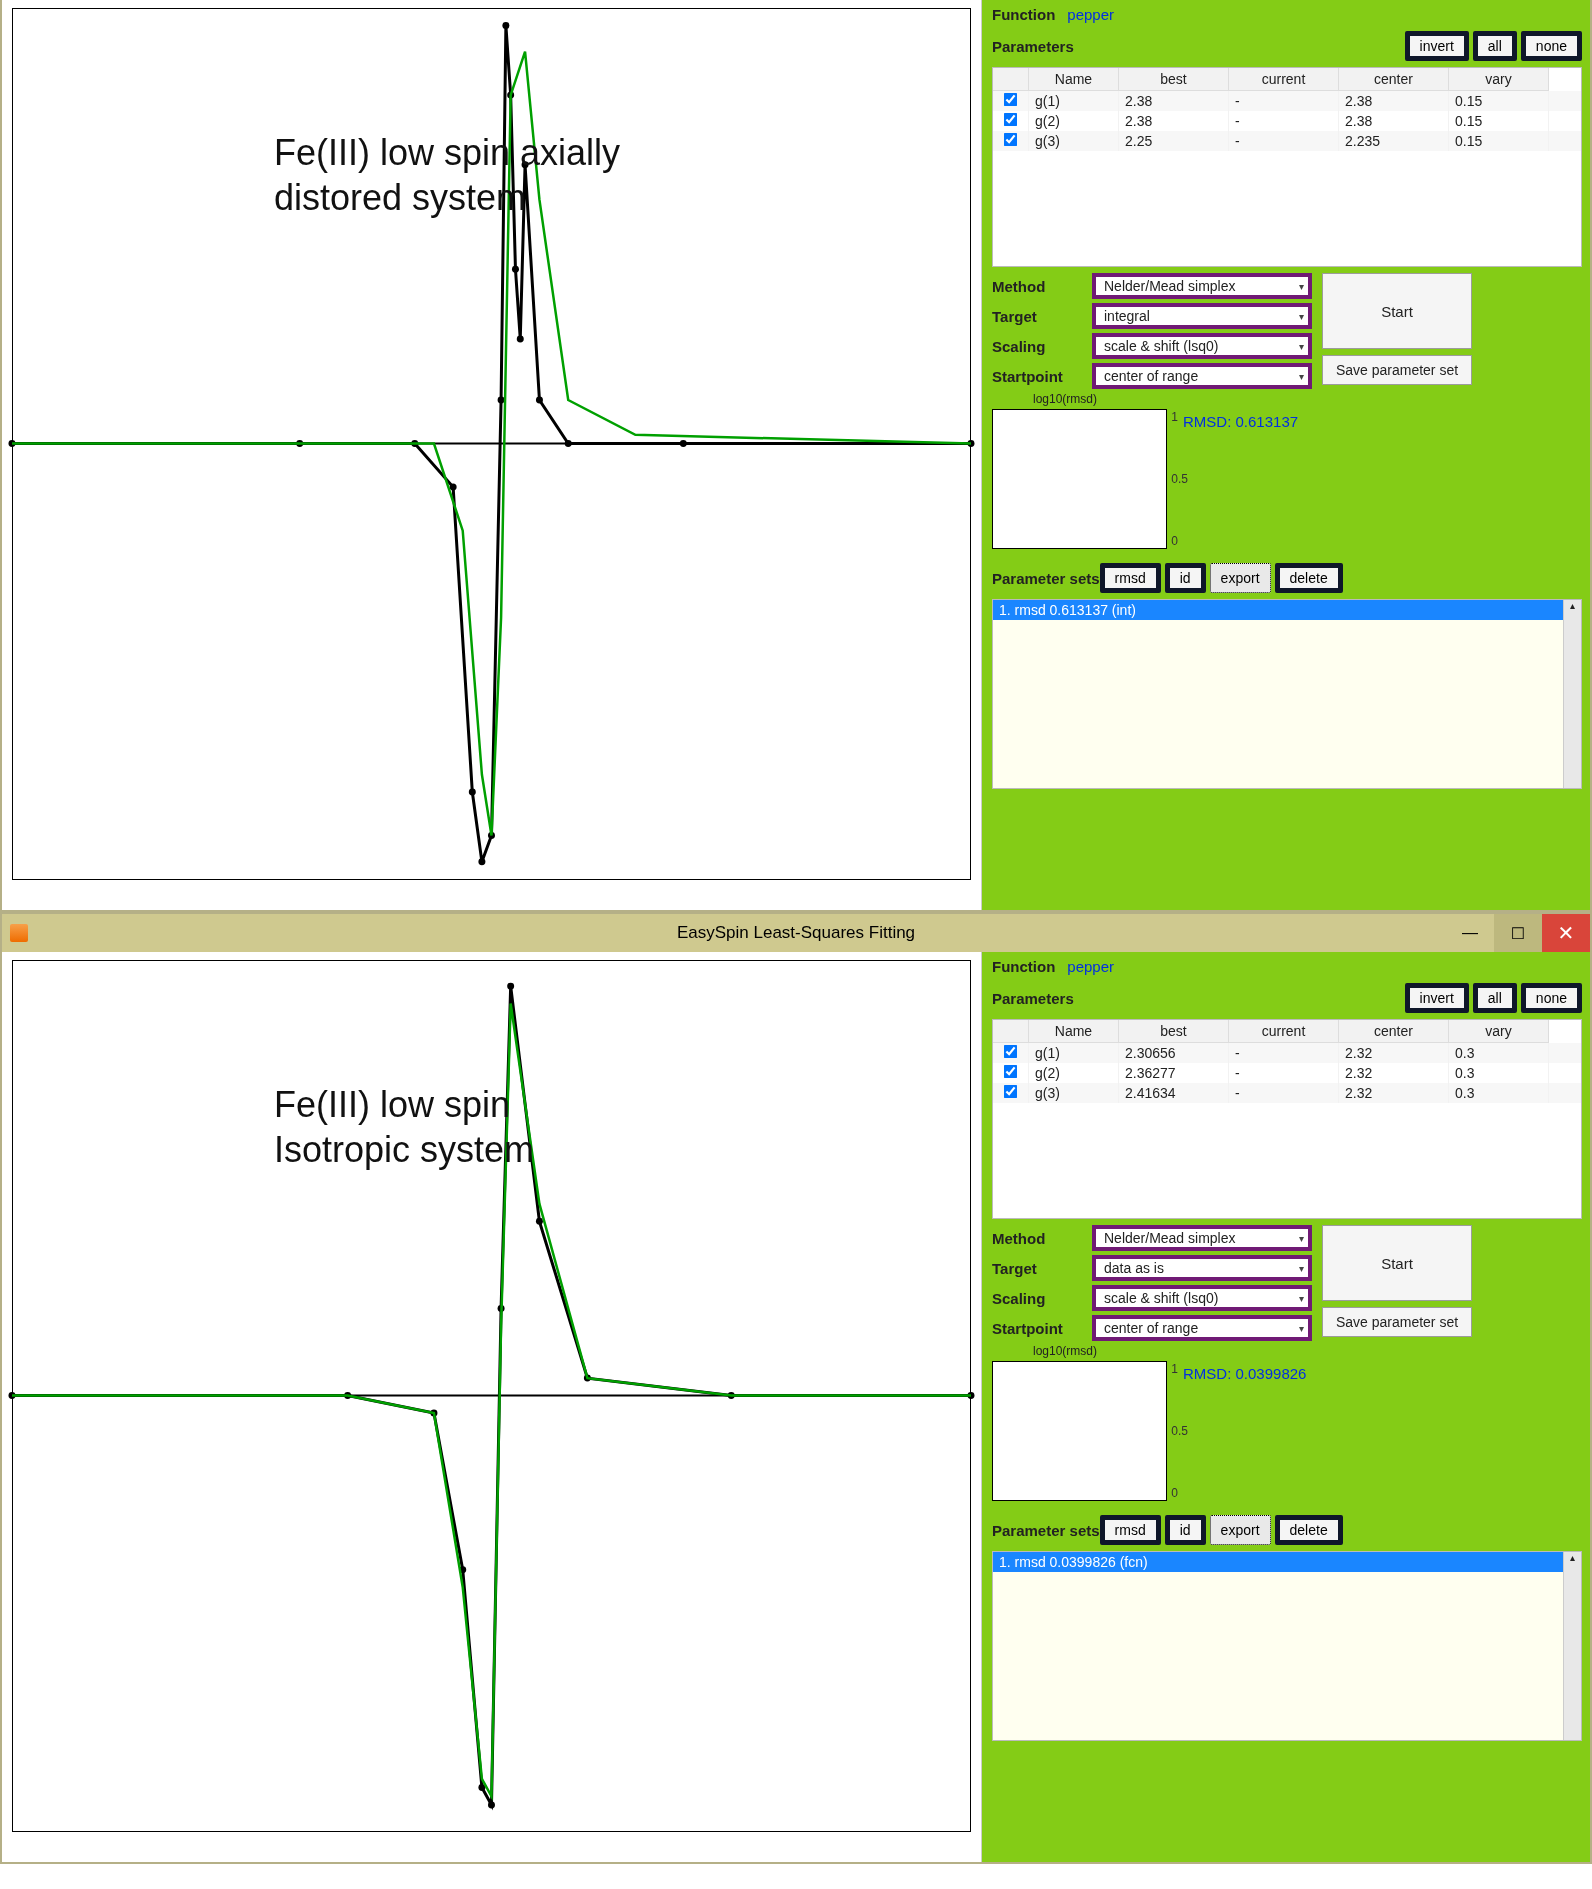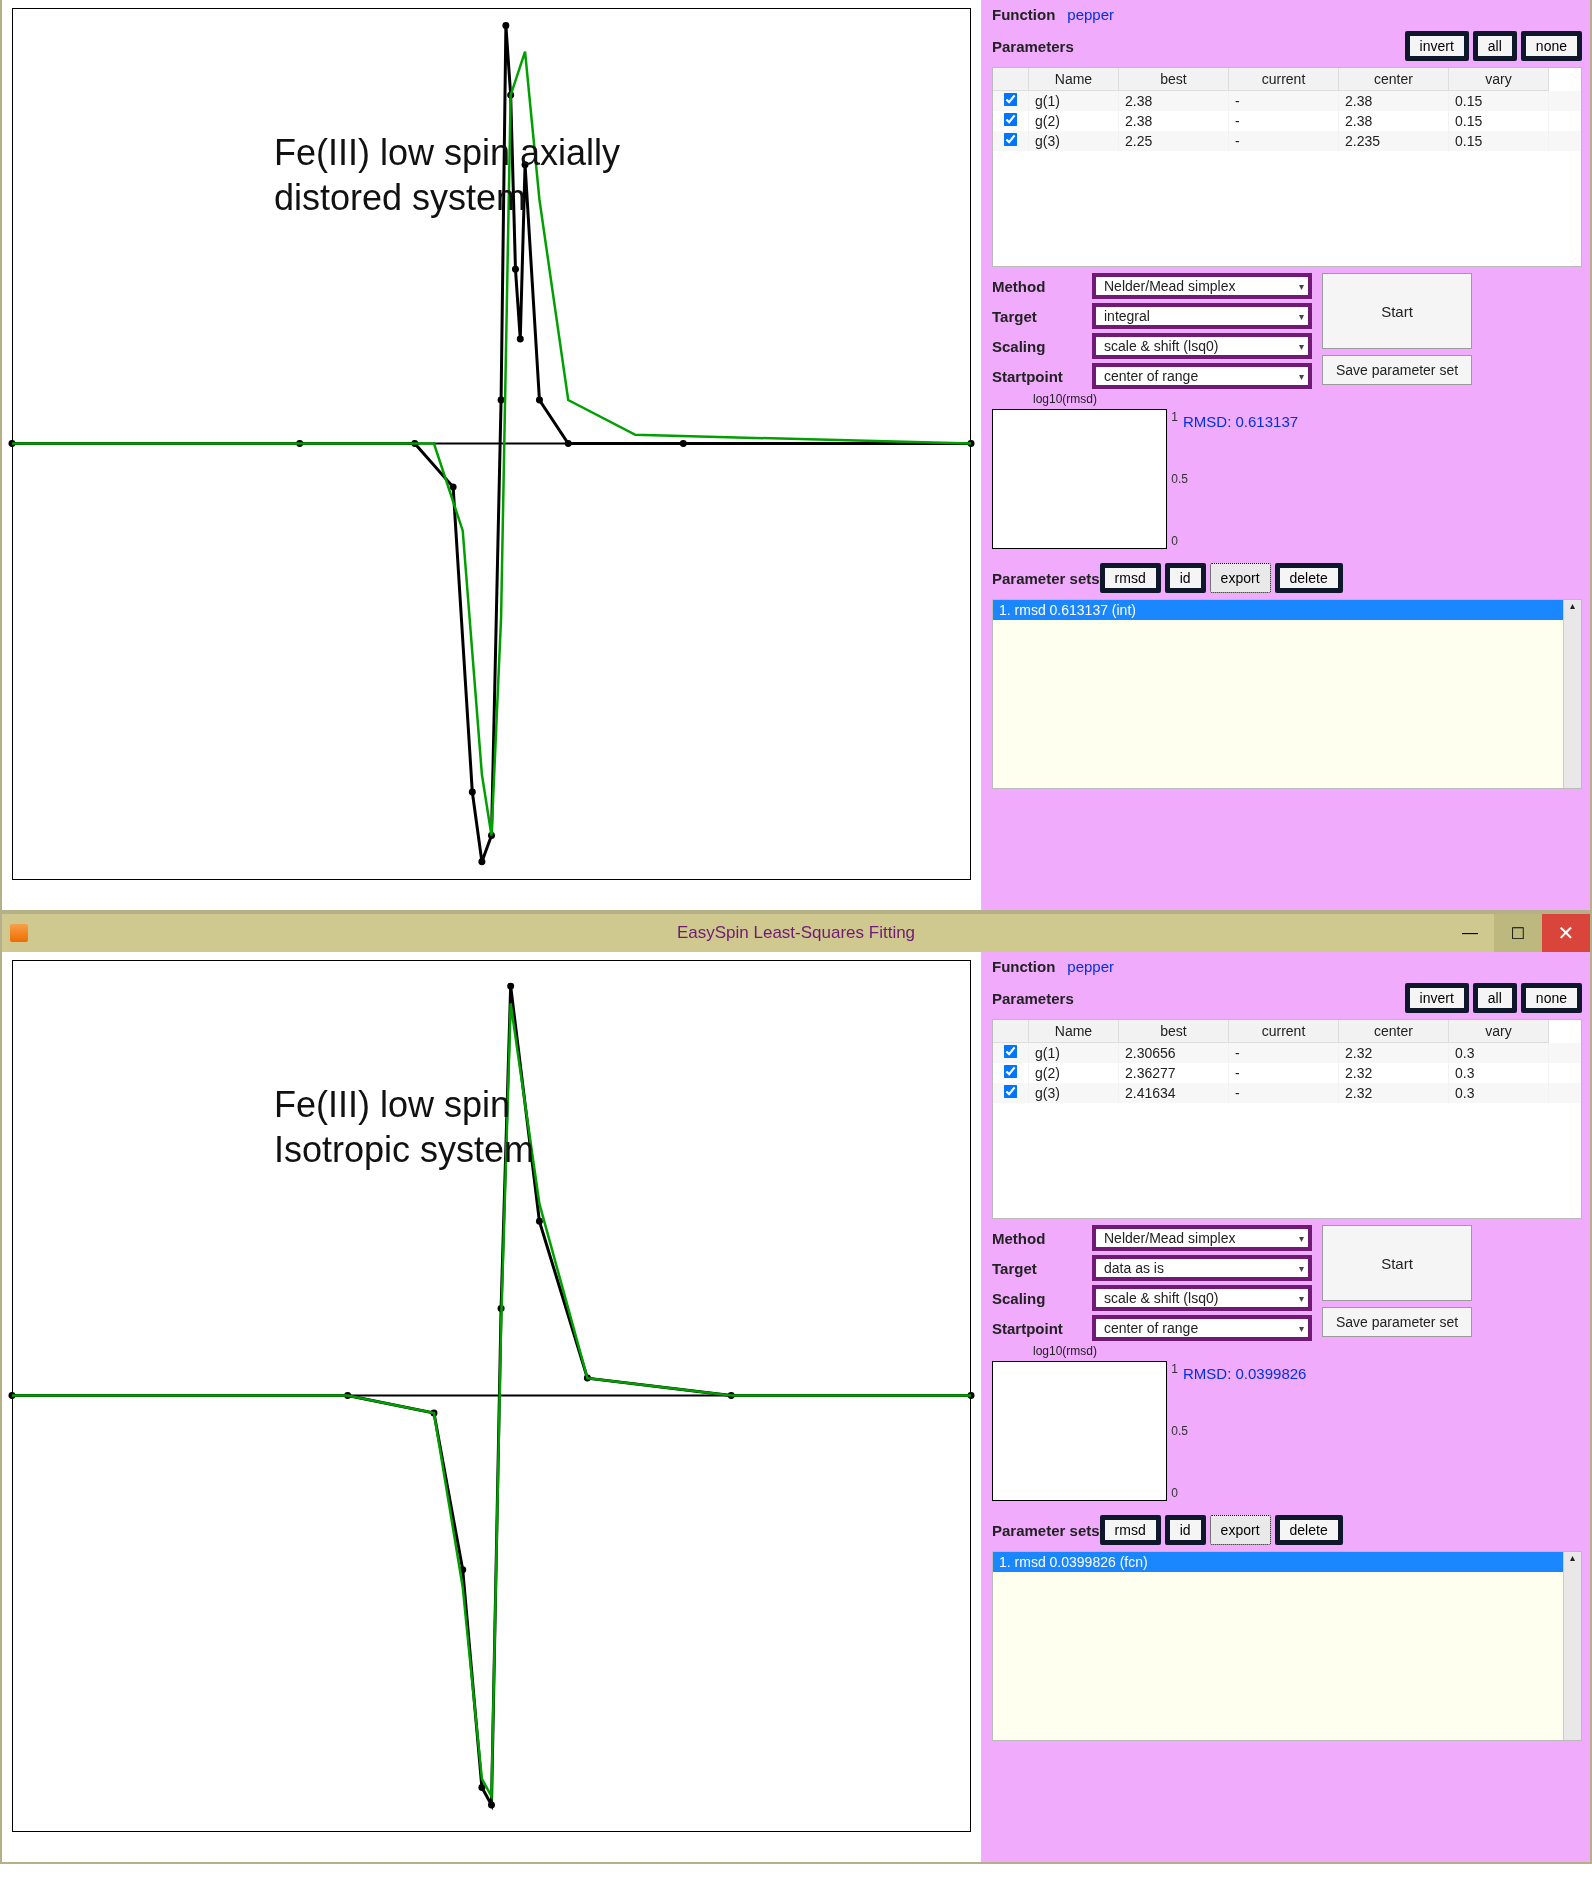--- a/index.html
+++ b/index.html
@@ -8,38 +8,38 @@
 .app-frame { border: 2px solid #b5b087; display: flex; flex-direction: column; }
 .frame-top { border-top: none; }
 .titlebar {
   height: 38px; display: flex; align-items: center; background: #cfc98f;
   position: relative; justify-content: center;
 }
 .titlebar .app-icon {
   position: absolute; left: 8px; width: 18px; height: 18px;
   background: linear-gradient(#f7a04a,#ef6c00); border-radius: 2px;
 }
-.titlebar .title { font-size: 17px; color: #701a75; }
+.titlebar .title { font-size: 17px; color: #000000; }
 .win-controls { position: absolute; right: 0; display: flex; height: 100%; }
 .win-btn { width: 48px; display:flex; align-items:center; justify-content:center; font-size:16px; }
 .win-min { background:#cfc98f; }
 .win-max { background:#bdb87e; }
 .win-close { background:#d9453a; color:#fff; font-size:20px; }
 
 .content-row { display: flex; flex: 1; }
 .plot-pane {
   width: 980px; height: 910px; background: #fff; position: relative; border-right: 1px solid #ccc;
 }
 .plot-pane .axes {
   position: absolute; left: 10px; right: 10px; top: 8px; bottom: 30px;
   border: 1px solid #000;
 }
 .plot-pane svg { position: absolute; inset: 0; }
 .plot-annot { position: absolute; left: 272px; top: 130px; font-size: 36px; color: #111; line-height: 1.25; }
-.side-pane { flex: 1; background: #f0abfc; padding: 6px 8px 10px 10px; display:flex; flex-direction:column; gap:6px; font-size:15px; color:#222; }
+.side-pane { flex: 1; background: #84cc16; padding: 6px 8px 10px 10px; display:flex; flex-direction:column; gap:6px; font-size:15px; color:#222; }
 
 .sec-row { display:flex; align-items:center; gap:12px; margin-bottom:2px; }
 .label-b { font-weight:700; }
 .link-blue { color:#0030e0; }
 .params-header { display:flex; align-items:center; justify-content:space-between; }
 
 .btn-row { display:flex; gap:4px; }
 .btn {
   border: 5px solid #0f172a; background:#f5f5f5; padding: 2px 10px; font-size:14px;
   border-radius:2px; cursor:pointer;

